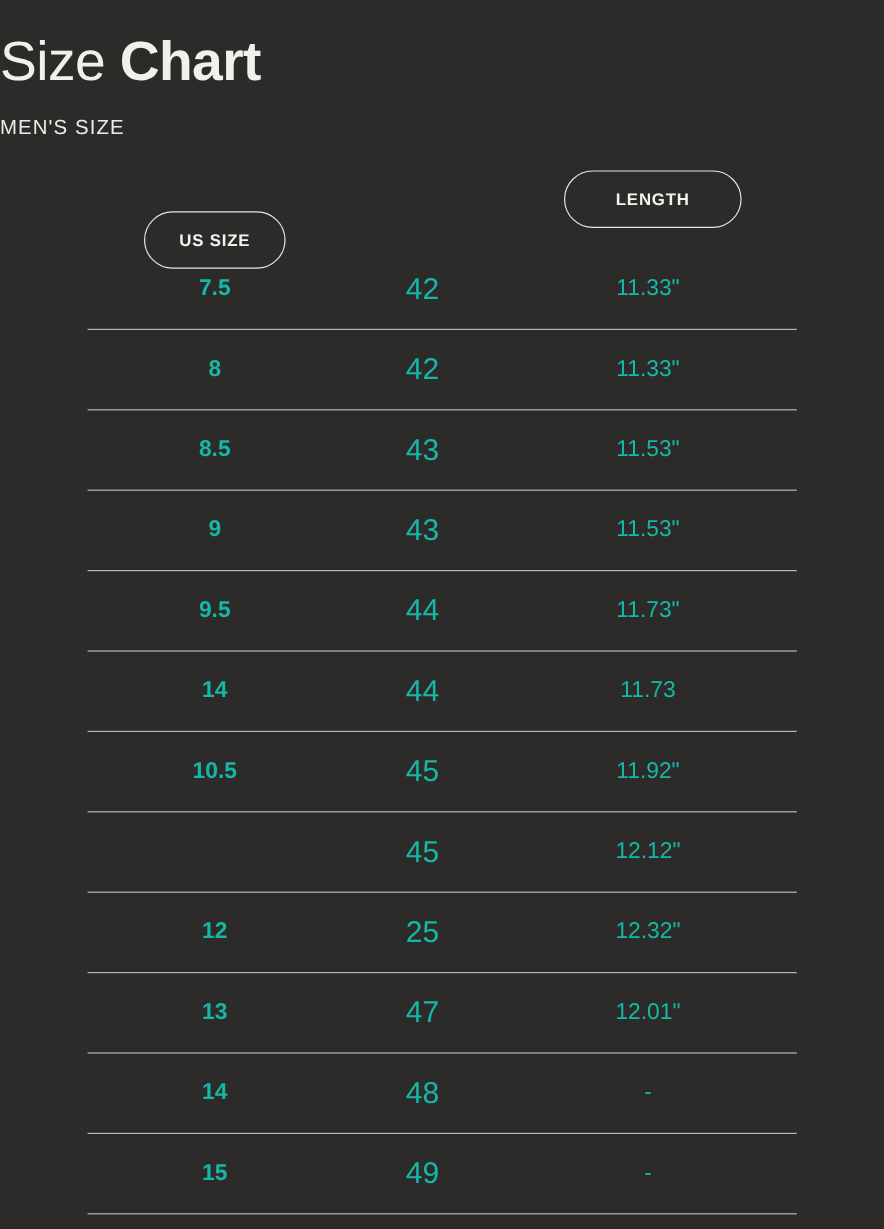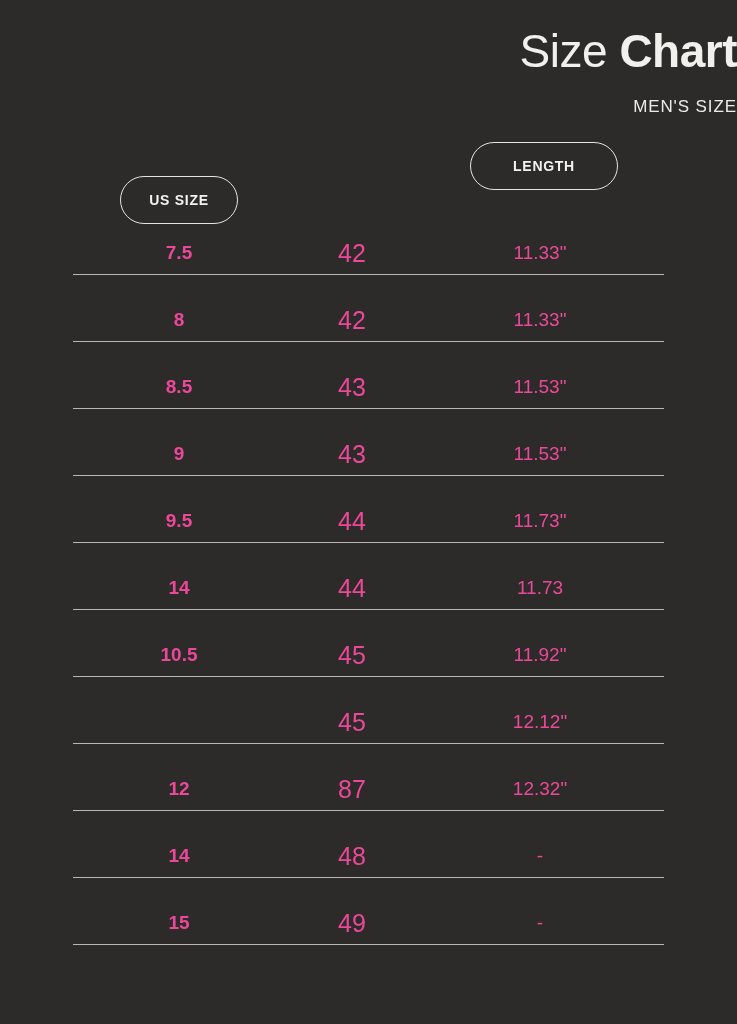--- a/index.html
+++ b/index.html
@@ -18,21 +18,21 @@
   .page {
     position: relative;
     width: 737px;
     height: 1024px;
     box-sizing: border-box;
   }
 
   
   .title-block {
     padding-top: 24px;
-    text-align: right;
+    text-align: left;
   }
   .chart-title {
     font-size: 46px;
     line-height: 54px;
     color: #f2f0ec;
     letter-spacing: -0.5px;
     white-space: nowrap;
   }
   .chart-title .title-light {
     font-weight: 400;
@@ -81,26 +81,26 @@
     padding: 0 73px 0 73px;
     box-sizing: border-box;
   }
   .row {
     position: relative;
     height: 66px;
     border-bottom: 1px solid #b9b7b3;
   }
   .cell {
     position: absolute;
-    top: 12px;
+    top: 0;
     height: 100%;
     display: flex;
     align-items: center;
     justify-content: center;
-    color: #ec4899;
+    color: #14b8a6;
     white-space: nowrap;
   }
   
   .cell-us {
     left: 46px;
     width: 120px;
     font-size: 19px;
     font-weight: 700;
   }
   .cell-euro {
@@ -168,22 +168,27 @@
       <div class="cell cell-us">10.5</div>
       <div class="cell cell-euro">45</div>
       <div class="cell cell-len">11.92"</div>
     </div>
     <div class="row">
       <div class="cell cell-euro">45</div>
       <div class="cell cell-len">12.12"</div>
     </div>
     <div class="row">
       <div class="cell cell-us">12</div>
-      <div class="cell cell-euro">87</div>
+      <div class="cell cell-euro">25</div>
       <div class="cell cell-len">12.32"</div>
+    </div>
+    <div class="row">
+      <div class="cell cell-us">13</div>
+      <div class="cell cell-euro">47</div>
+      <div class="cell cell-len">12.01"</div>
     </div>
     <div class="row">
       <div class="cell cell-us">14</div>
       <div class="cell cell-euro">48</div>
       <div class="cell cell-len">-</div>
     </div>
     <div class="row">
       <div class="cell cell-us">15</div>
       <div class="cell cell-euro">49</div>
       <div class="cell cell-len">-</div>

